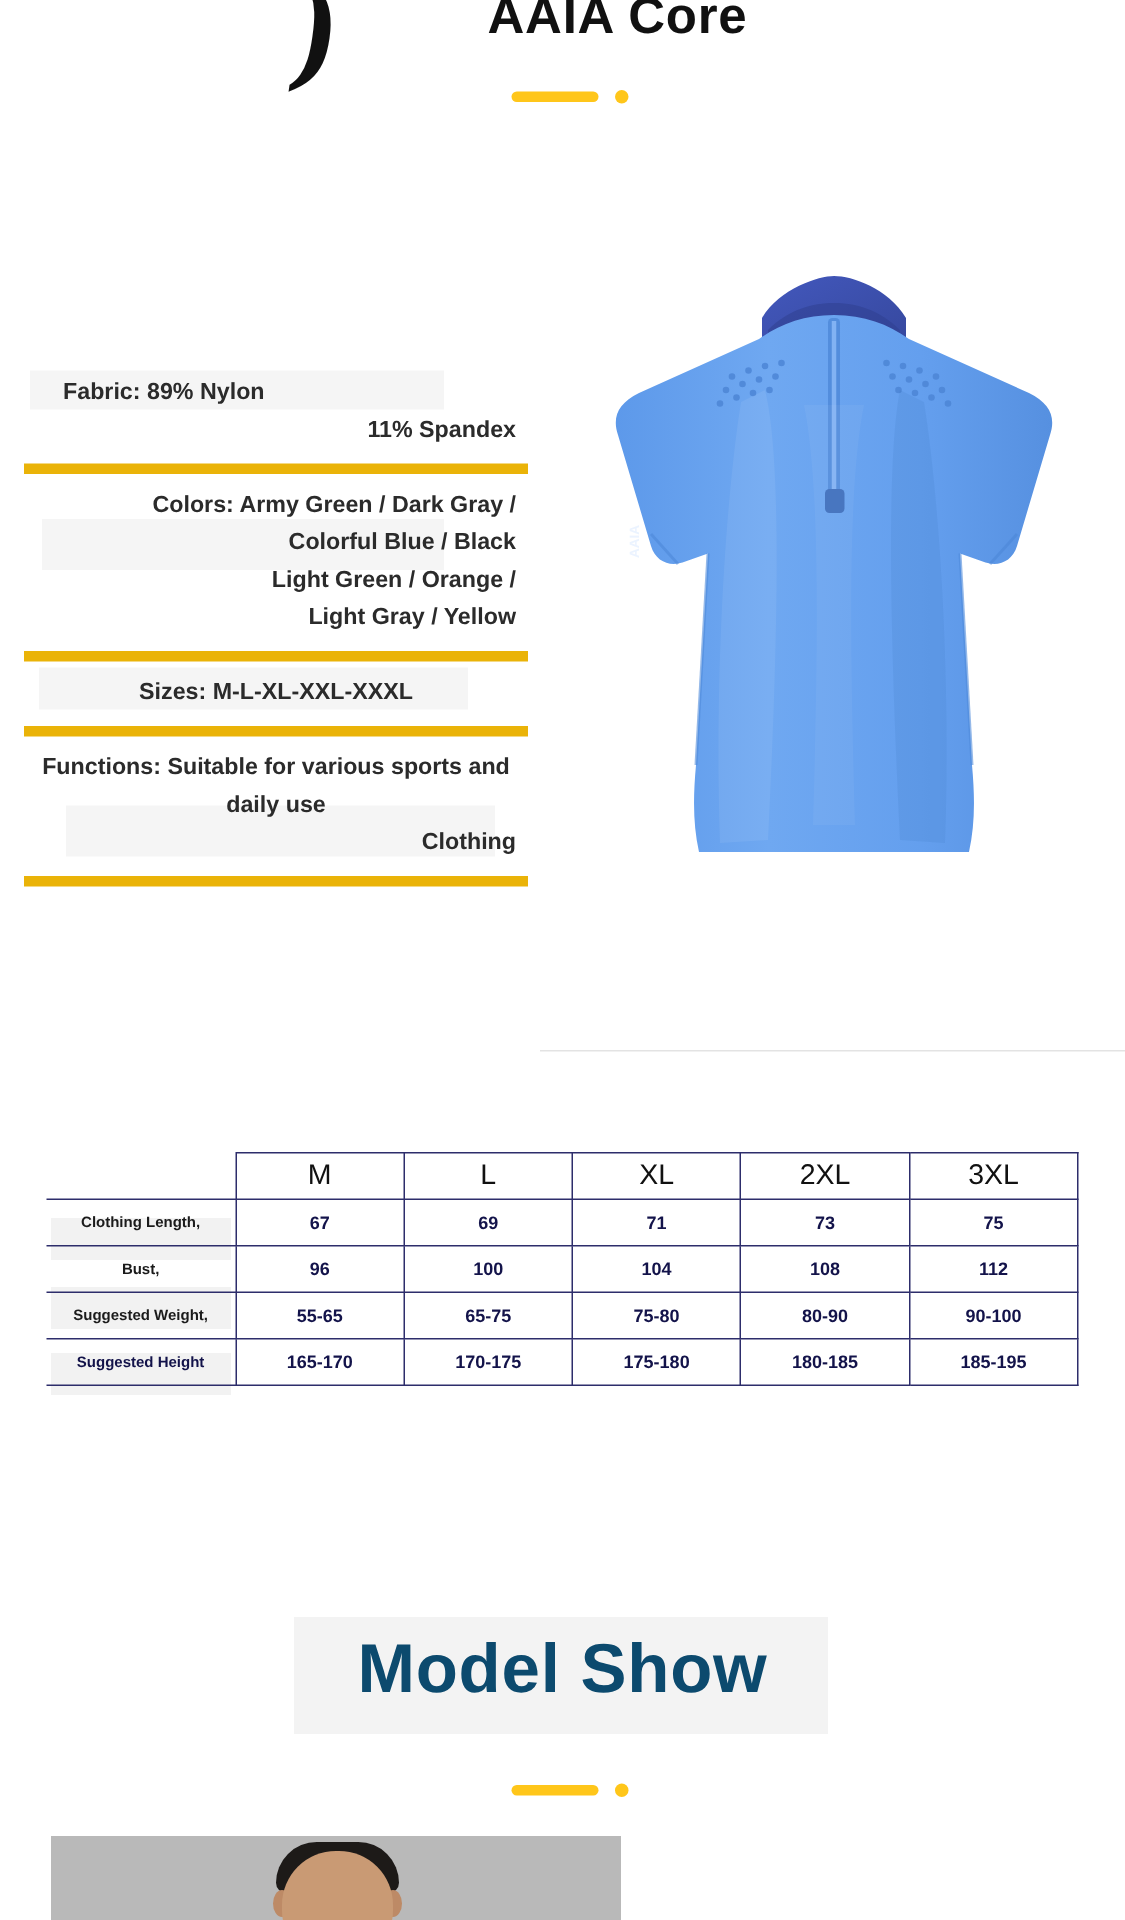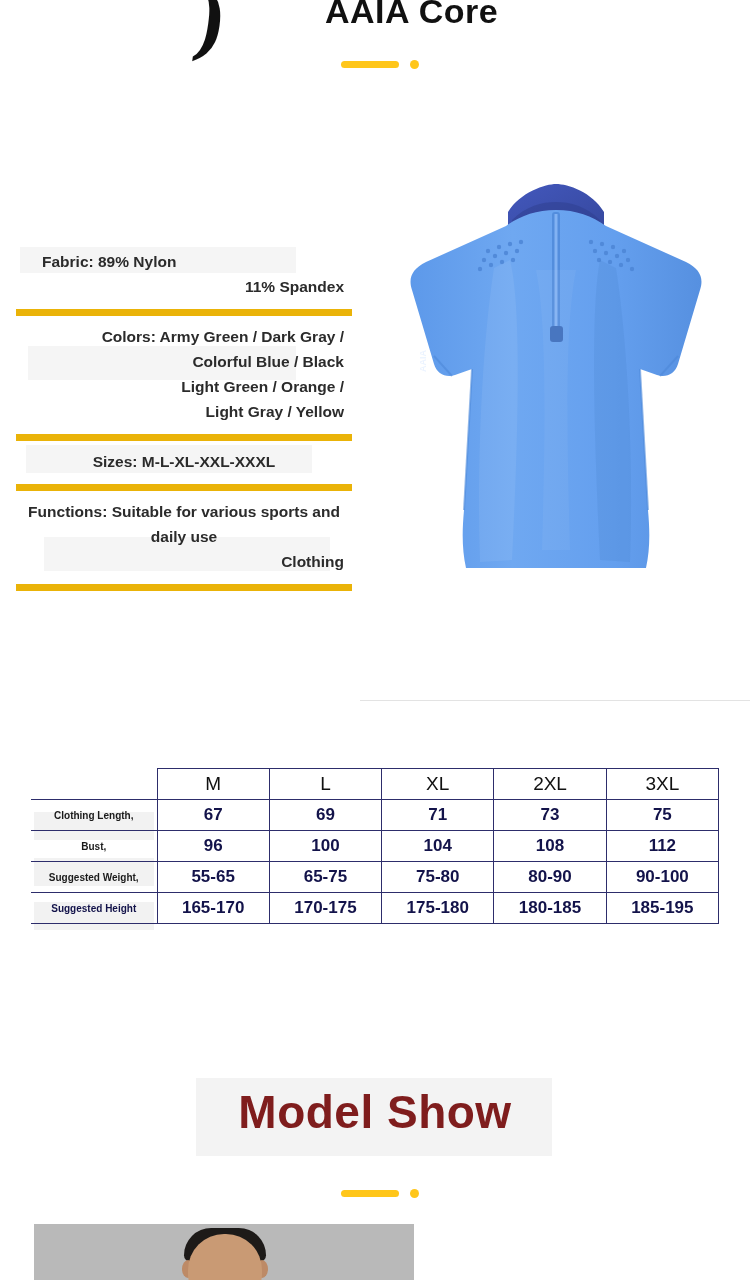--- a/index.html
+++ b/index.html
@@ -104,21 +104,21 @@
   .size-table {
     position: absolute;
     left: 31px; top: 768px;
     width: 688px;
     border-collapse: collapse;
   }
   .size-table th, .size-table td {
     border: 1px solid #2d2d6b;
     height: 31px;
     text-align: center;
-    font-size: 17px;
+    font-size: 12px;
     font-weight: bold;
     color: #13134a;
     padding: 0;
   }
   .size-table th {
     font-weight: normal;
     font-size: 19px;
     color: #111;
   }
   .size-table th.corner { border-left: none; border-top: none; background: #fff; }
@@ -149,21 +149,21 @@
     position: absolute;
     left: 196px; top: -7px;
     width: 356px; height: 78px;
     background: #f1f1f1;
     opacity: .85;
   }
   .model-show-title {
     position: relative;
     font-size: 46px;
     font-weight: bold;
-    color: #7f1d1d;
+    color: #0c4a6e;
     letter-spacing: 0.5px;
   }
   .model-deco {
     position: absolute;
     left: 341px; top: 1189px;
     width: 78px; height: 10px;
   }
 
   
   .photo {

